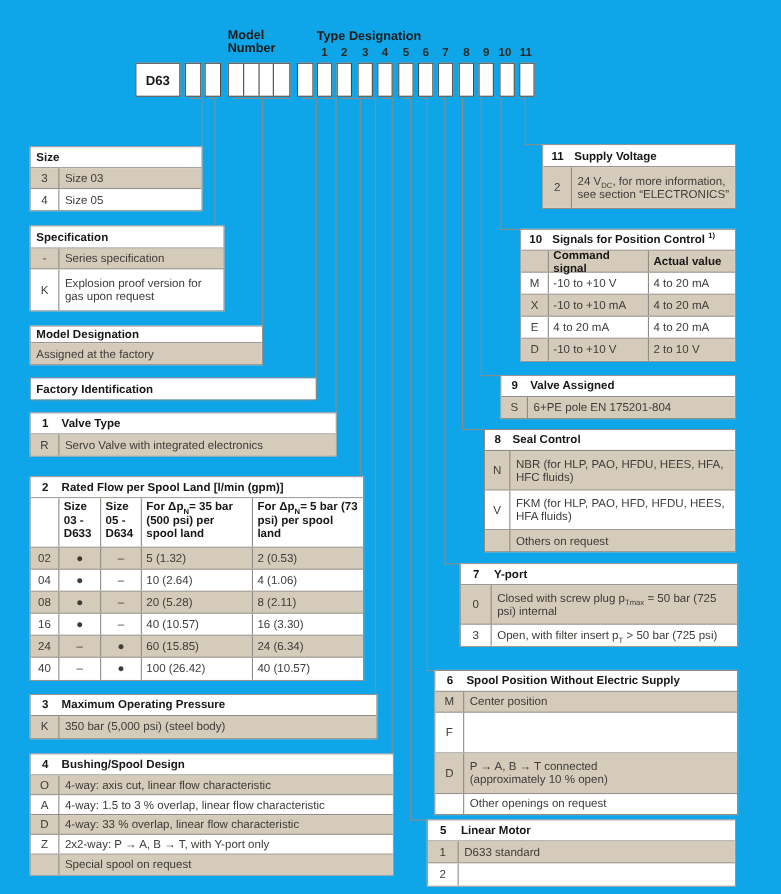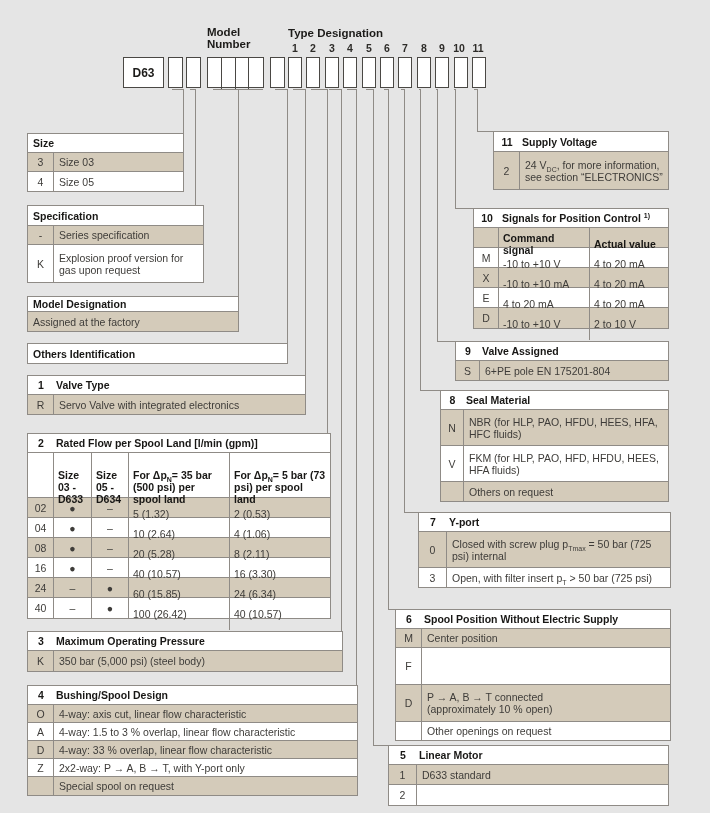--- a/index.html
+++ b/index.html
@@ -1,17 +1,17 @@
 <!DOCTYPE html>
 <html><head>
 <meta charset="utf-8">
 <style>
   html,body{margin:0;padding:0;background:#ffffff;}
   .canvas{
-    position:relative;width:710px;height:813px;background:#e5e5e5;
+    position:relative;width:710px;height:813px;background:#0ea5e9;
     font-family:"Liberation Sans",sans-serif;color:#3e3c39;overflow:hidden;
   }
   
   .cbox{position:absolute;top:57px;height:31px;border:1.5px solid #4a4844;background:#fff;box-sizing:border-box;}
   .cbox.prefix{display:flex;align-items:center;justify-content:center;font-weight:bold;font-size:12px;color:#1c1b19;}
   .cgroup{position:absolute;top:57px;height:31px;display:flex;border:1.5px solid #4a4844;box-sizing:border-box;background:#fff;}
   .cgroup .cell{width:14px;border-right:1.5px solid #4a4844;box-sizing:border-box;}
   .cgroup .cell:last-child{border-right:none;}
   .toplabel{position:absolute;font-weight:bold;font-size:11.5px;color:#1c1b19;line-height:12px;white-space:pre-line;}
   .posnum{position:absolute;top:42px;width:16px;text-align:center;font-size:10.5px;color:#2e2c29;font-weight:bold;}
@@ -20,21 +20,21 @@
   
   .tbl{position:absolute;border:1px solid #8f8b86;background:#fff;box-sizing:border-box;font-size:10.5px;line-height:12px;}
   .hdr{display:flex;align-items:center;font-weight:bold;color:#181715;border-bottom:1px solid #8f8b86;box-sizing:border-box;background:#fff;}
   .hdr .num{flex:0 0 26px;text-align:center;}
   .hdr .ttl{padding-left:2px;}
   .hdr.noborder{border-bottom:none;}
   .row{display:flex;border-bottom:1px solid #8f8b86;box-sizing:border-box;background:#fff;}
   .tbl .row:last-child{border-bottom:none;}
   .code{flex:0 0 26px;border-right:1px solid #8f8b86;display:flex;align-items:center;justify-content:center;box-sizing:border-box;}
   .txt{flex:1;padding:1px 5px;display:flex;align-items:center;box-sizing:border-box;}
-  .cell{border-right:1px solid #8f8b86;box-sizing:border-box;padding:16px 4px;display:flex;align-items:center;}
+  .cell{border-right:1px solid #8f8b86;box-sizing:border-box;padding:2px 4px;display:flex;align-items:center;}
   .cell.last{border-right:none;}
   .cell.ctr{justify-content:center;padding:2px 1px;}
   .top{align-items:flex-start;}
   .shade{background:#d4cbba;}
   .bold{font-weight:bold;color:#181715;}
   sub{font-size:7px;line-height:0;}
   sup{font-size:7px;line-height:0;}
   .h15{height:15px}.h18{height:18px}.h19{height:19px}.h20{height:20px}
   .h36{height:36px}.h37{height:37px}.h45{height:45px}
 </style>
@@ -152,21 +152,21 @@
     <div class="hdr h15">
         <span class="ttl" style="padding-left:5px">Model Designation</span>
       </div>
     <div class="row h19 shade">
       <div class="txt">Assigned at the factory</div>
     </div>
   </div>
 
   <div class="tbl" style="left:27px;top:343px;width:261px;">
     <div class="hdr h19 noborder">
-        <span class="ttl" style="padding-left:5px">Others Identification</span>
+        <span class="ttl" style="padding-left:5px">Factory Identification</span>
       </div>
   </div>
 
   <div class="tbl" style="left:27px;top:375px;width:279px;">
     <div class="hdr h19">
         <span class="num">1</span>
         <span class="ttl">Valve Type</span>
       </div>
     <div class="row h19 shade">
       <div class="code">R</div>
@@ -324,21 +324,21 @@
       </div>
     <div class="row h19 shade">
       <div class="code" style="flex-basis:24px">S</div>
       <div class="txt">6+PE pole EN 175201-804</div>
     </div>
   </div>
 
   <div class="tbl" style="left:440px;top:390px;width:229px;">
     <div class="hdr h19">
         <span class="num" style="flex-basis:23px">8</span>
-        <span class="ttl">Seal Material</span>
+        <span class="ttl">Seal Control</span>
       </div>
     <div class="row h36 shade">
       <div class="code" style="flex-basis:23px">N</div>
       <div class="txt">NBR (for HLP, PAO, HFDU, HEES, HFA, HFC fluids)</div>
     </div>
     <div class="row h36">
       <div class="code" style="flex-basis:23px">V</div>
       <div class="txt">FKM (for HLP, PAO, HFD, HFDU, HEES, HFA fluids)</div>
     </div>
     <div class="row h19 shade">

